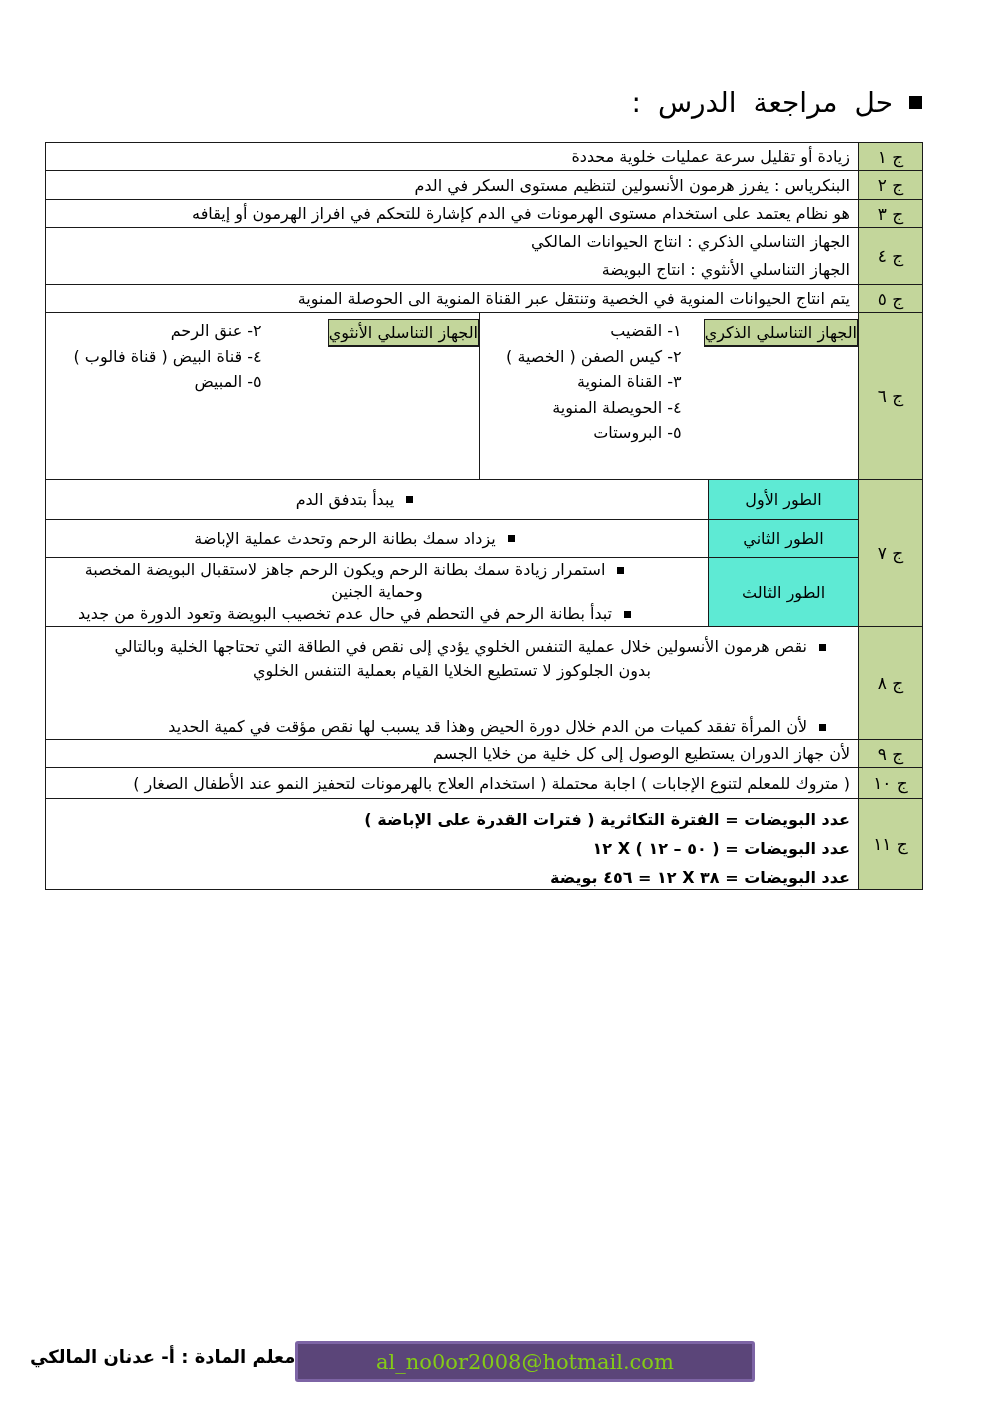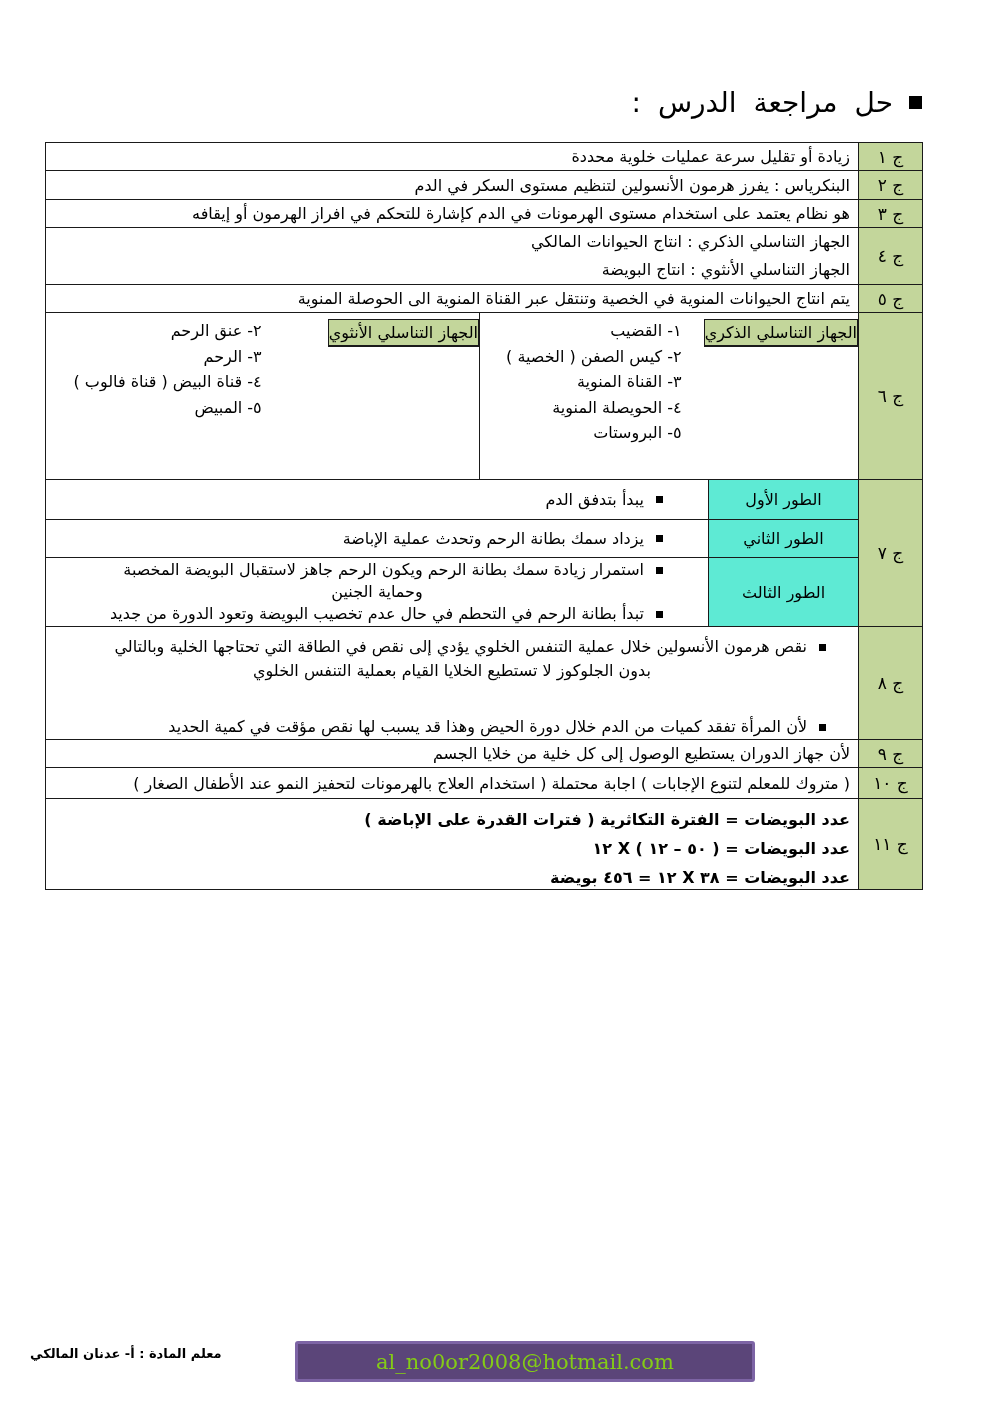--- a/index.html
+++ b/index.html
@@ -38,40 +38,40 @@
   .q6-col.male .q6-item{padding-right:22px;}
   .q6-col.female .q6-item{padding-right:12px;}
 
   
   .q7{padding:0;}
   .q7-row{display:flex;box-sizing:border-box;}
   .q7-row.b{border-bottom:1px solid #1a1a1a;}
   .q7-label{flex:0 0 150px;background:#5eead4;border-left:1px solid #1a1a1a;
             display:flex;align-items:center;justify-content:center;box-sizing:border-box;}
   .q7-content{flex:1;display:flex;flex-direction:column;justify-content:center;
-              box-sizing:border-box;}
+              box-sizing:border-box;align-items:center;}
 
   
   .bl{display:flex;flex-direction:row;align-items:baseline;gap:12px;line-height:22px;}
   .sq{width:7px;height:7px;background:#000;flex:0 0 auto;align-self:center;}
   .q7 .bl{padding-right:45px;}
   .cont-center{text-align:center;line-height:22px;}
 
   
   .q8{justify-content:flex-start;padding-top:8px;}
   .q8 .bl{padding-right:32px;line-height:24px;}
   .q8 .cont-center{line-height:24px;}
   .q8 .bl2{margin-top:32px;}
 
   
   .q11{justify-content:flex-start;padding-top:6px;}
   .q11 .tline{line-height:29px;font-weight:bold;}
 
   
-  .teacher{position:absolute;left:30px;top:1346px;font-size:13px;font-weight:bold;
+  .teacher{position:absolute;left:30px;top:1346px;font-size:18px;font-weight:bold;
            white-space:nowrap;direction:rtl;}
   .email-box{position:absolute;left:295px;top:1341px;width:460px;height:41px;
              background:#5b4579;border:3px solid #7d64a5;border-radius:3px;
              box-sizing:border-box;display:flex;align-items:center;justify-content:center;}
   .email-box span{font-family:"DejaVu Serif",serif;font-size:21px;color:#84cc16;}
 </style>
 </head>
 <body>
 
 <div class="page">
@@ -129,21 +129,20 @@
             <div class="q6-item">٢- كيس الصفن ( الخصية )</div>
             <div class="q6-item">٣- القناة المنوية</div>
             <div class="q6-item">٤- الحويصلة المنوية</div>
             <div class="q6-item">٥- البروستات</div>
           </div>
         </div>
         <div class="q6-col female">
           <div class="q6-header">الجهاز التناسلي الأنثوي</div>
           <div class="q6-list">
             <div class="q6-item">٢- عنق الرحم</div>
-            <div class="q6-item">٣- الرحم</div>
             <div class="q6-item">٤- قناة البيض ( قناة فالوب )</div>
             <div class="q6-item">٥- المبيض</div>
           </div>
         </div>
       </div>
     </div>
 
     <div class="trow" style="height:147px">
       <div class="qcell">ج ٧</div>
       <div class="ccell q7">

